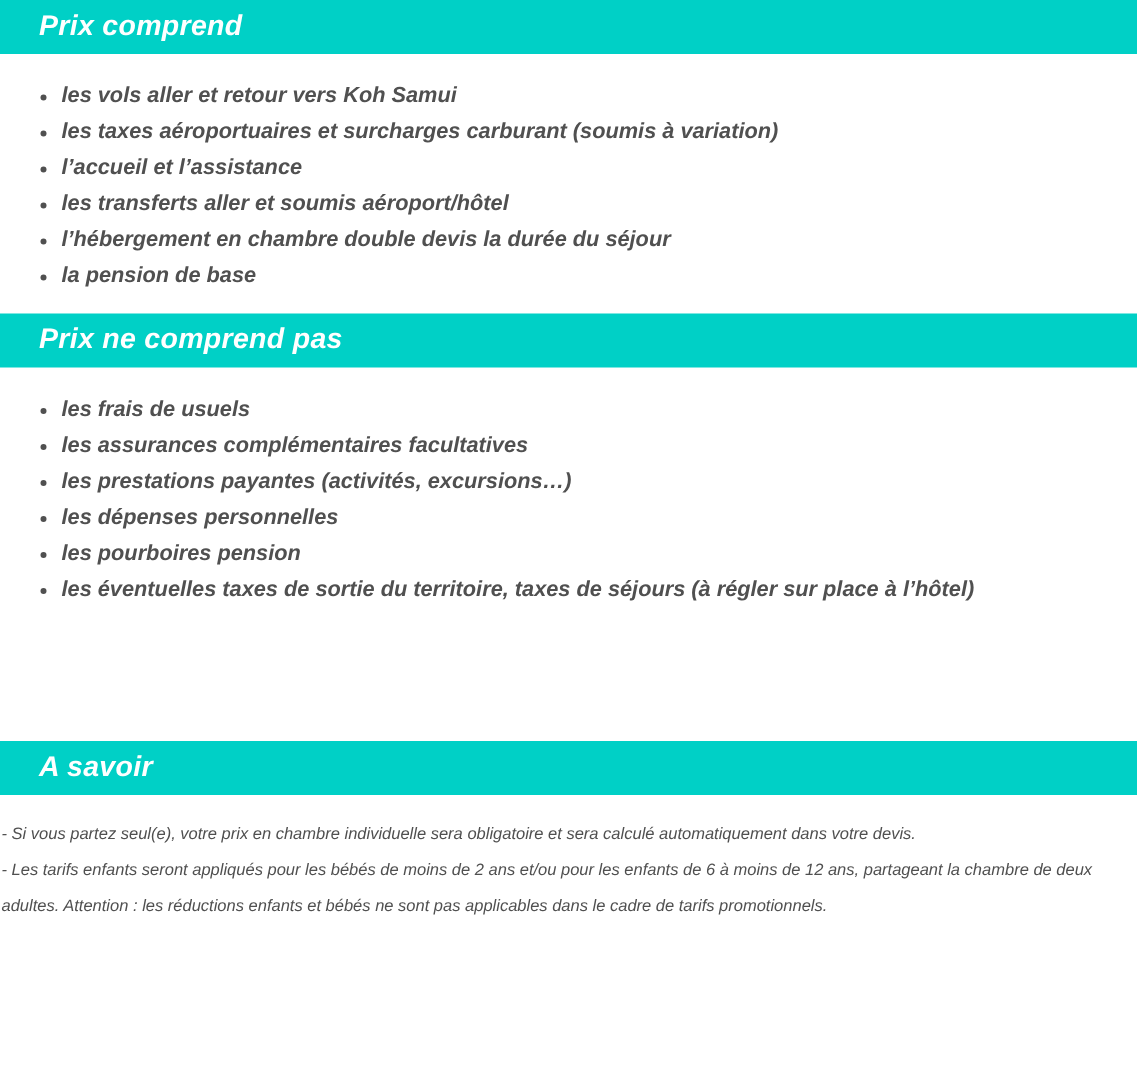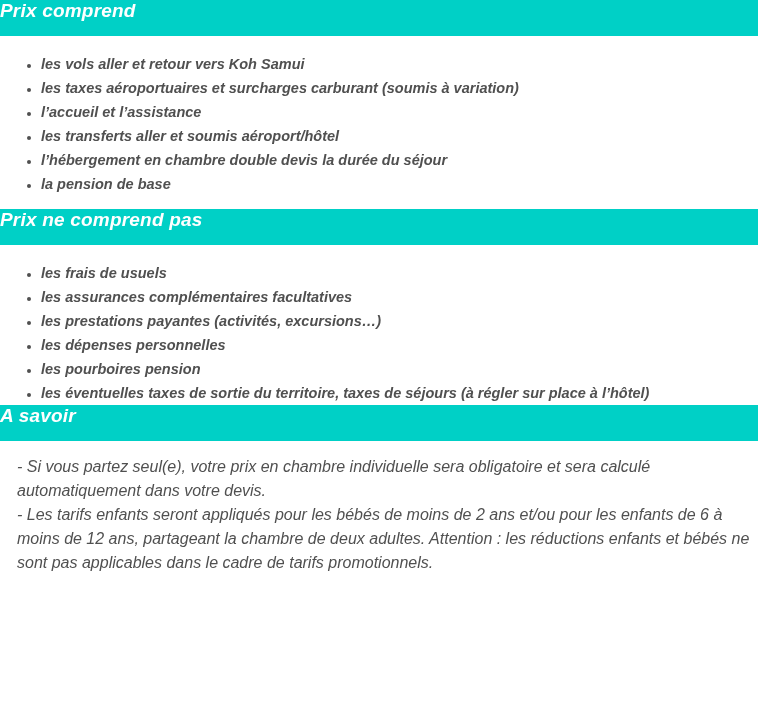--- a/index.html
+++ b/index.html
@@ -11,22 +11,23 @@
     width: 758px;
     height: 723px;
     font-family: "Liberation Sans", sans-serif;
     overflow: hidden;
   }
   .section-bar {
     height: 36px;
     background: #00d0c6;
     color: #ffffff;
     display: flex;
+    align-items: center;
     box-sizing: border-box;
-    padding: 0 0;
+    padding: 0 26px;
   }
   .section-bar .section-title {
     font-size: 19px;
     font-weight: bold;
     font-style: italic;
     letter-spacing: 0.2px;
     white-space: nowrap;
   }
   .bullet-list {
     margin: 16px 0 0 0;
@@ -36,26 +37,26 @@
     font-size: 14.5px;
     line-height: 24px;
     color: #505050;
     font-weight: bold;
   }
   .bullet-list li::marker {
     color: #505050;
     font-size: 12px;
   }
   #bar-not-included { margin-top: 52px; }
-  #bar-notes { }
+  #bar-notes { margin-top: 89px; }
   .notes-block {
     margin-top: 14px;
-    padding: 0 2px 0 17px;
+    padding: 0 2px 0 1px;
     font-style: italic;
-    font-size: 16px;
+    font-size: 11px;
     line-height: 24px;
     color: #505050;
   }
   .notes-block p { margin: 0; }
 </style>
 </head>
 <body>
 
 <div id="bar-included" class="section-bar" style="background: rgb(0, 208, 198); color: rgb(255, 255, 255);">
   <span class="section-title">Prix comprend</span>

